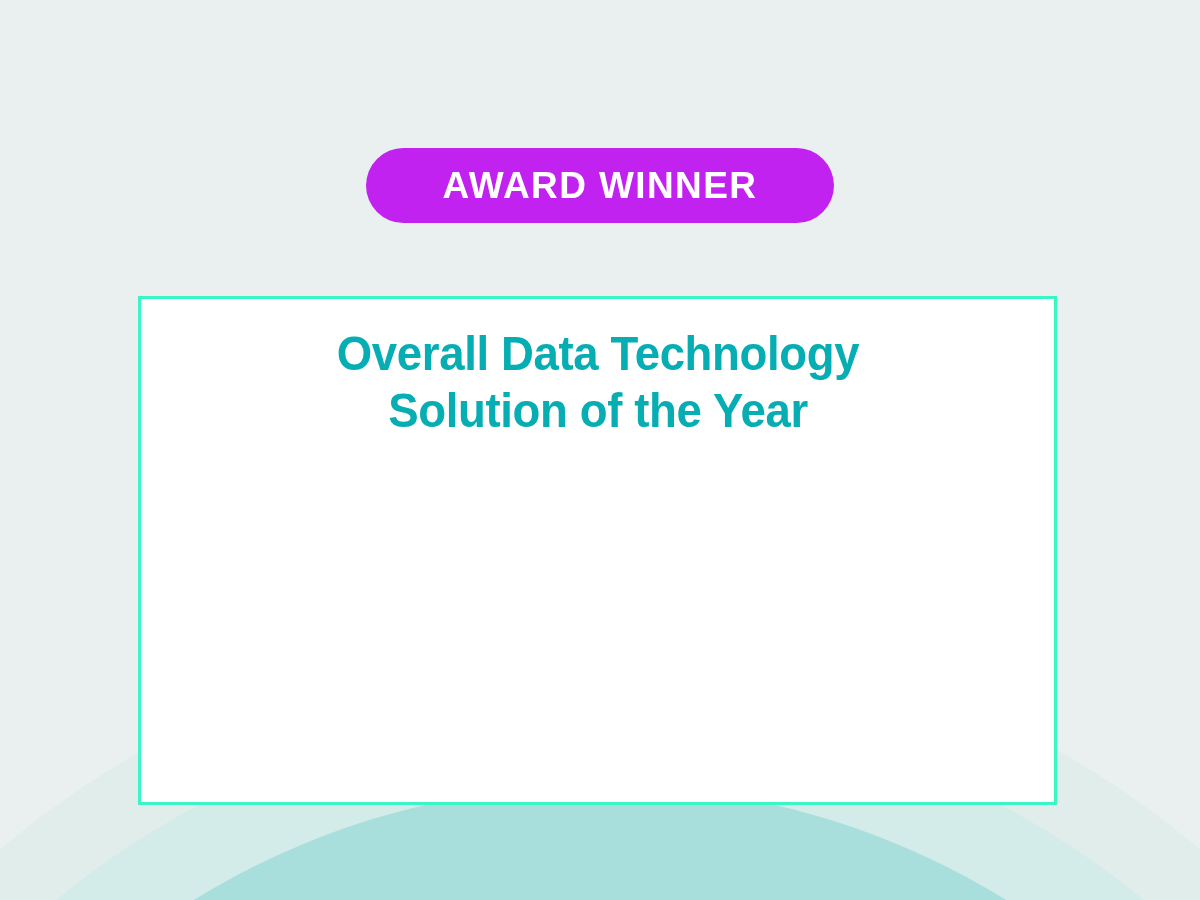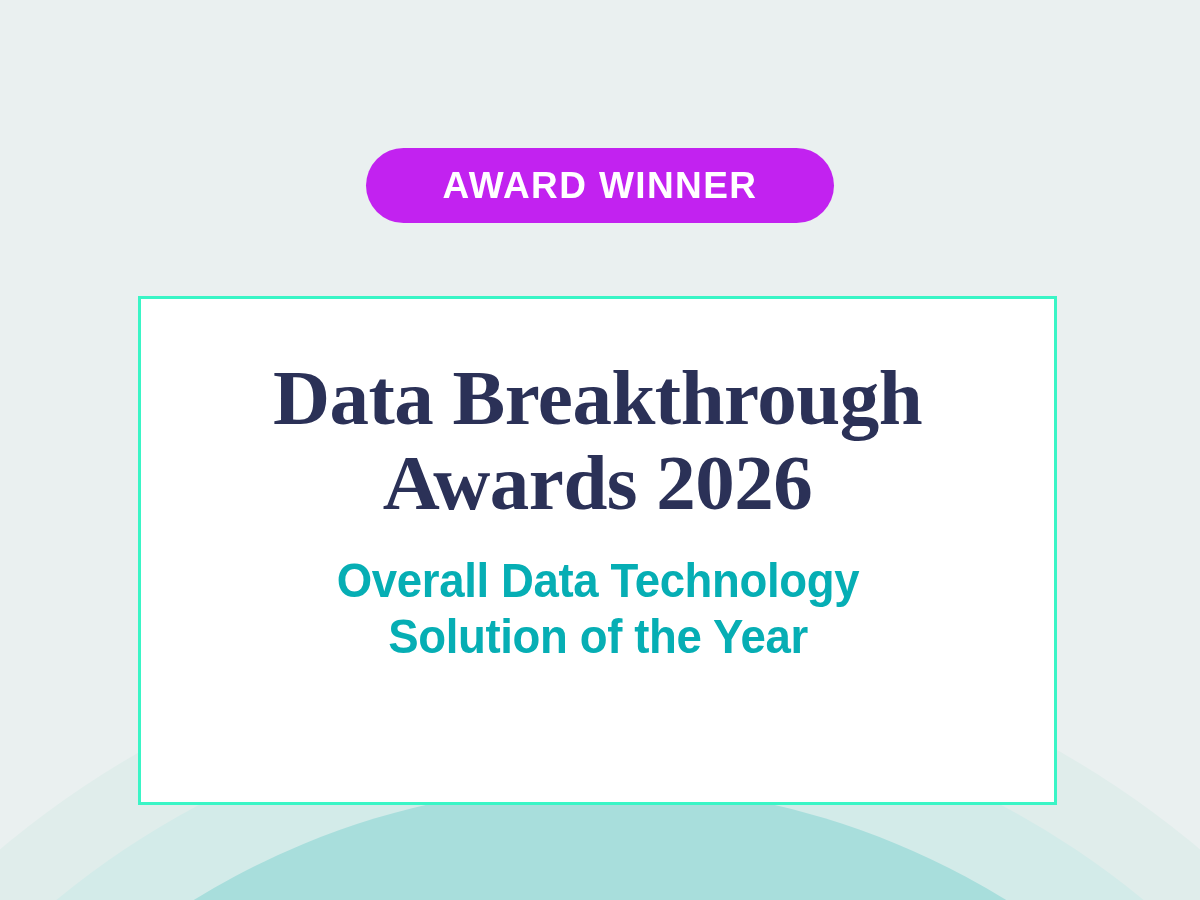--- a/index.html
+++ b/index.html
@@ -115,25 +115,20 @@
     <circle cx="600" cy="1560" r="510" fill="#4ec8c8"></circle>
     <circle cx="600" cy="1560" r="390" fill="#2dbdbd"></circle>
     <circle cx="600" cy="1560" r="265" fill="#25bcbc"></circle>
   </svg>
 
   <div id="badge" style="background: rgb(194, 34, 240);">
     <span id="badge-label" style="color: rgb(255, 255, 255);">AWARD WINNER</span>
   </div>
 
   <div id="card" style="background: rgb(255, 255, 255); border-color: rgb(58, 245, 198);">
-    <div id="card-title" style="color: rgb(43, 49, 87);">
-      <span>Data Breakthrough</span>
-      <br>
-      <span>Awards 2026</span>
-    </div>
     <div id="card-subtitle" style="color: rgb(6, 174, 180);">
       <span>Overall Data Technology</span>
       <br>
       <span>Solution of the Year</span>
     </div>
   </div>
 
 </div>
 
 </body></html>

